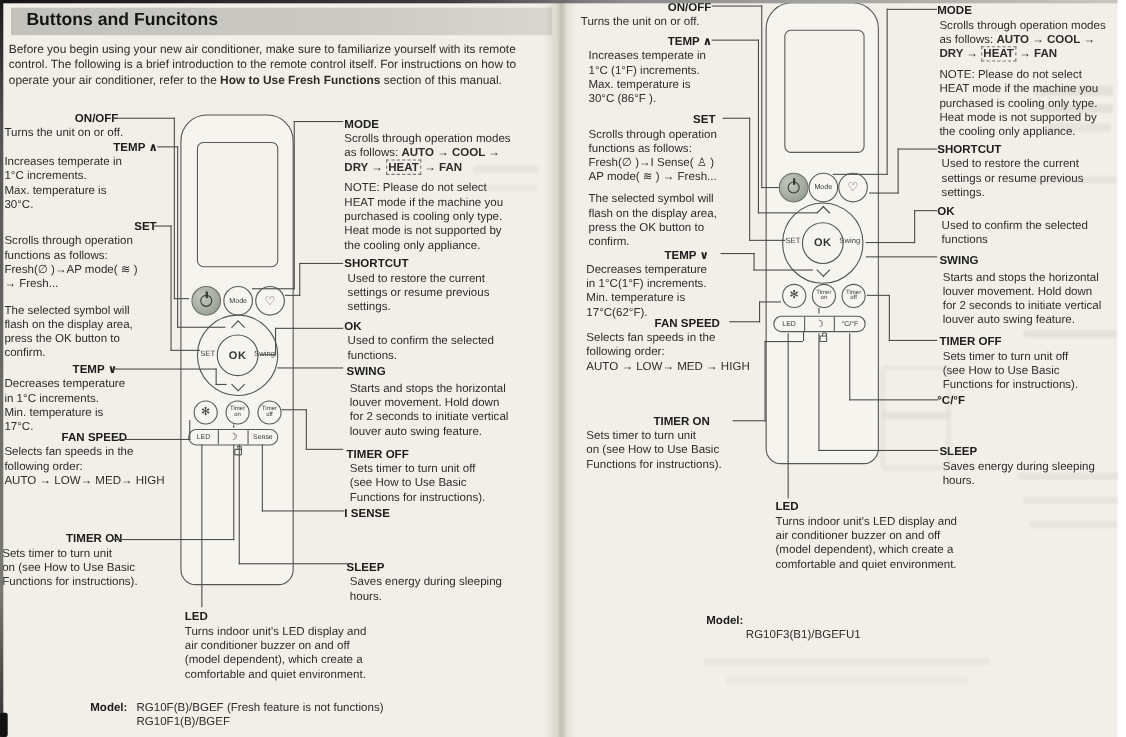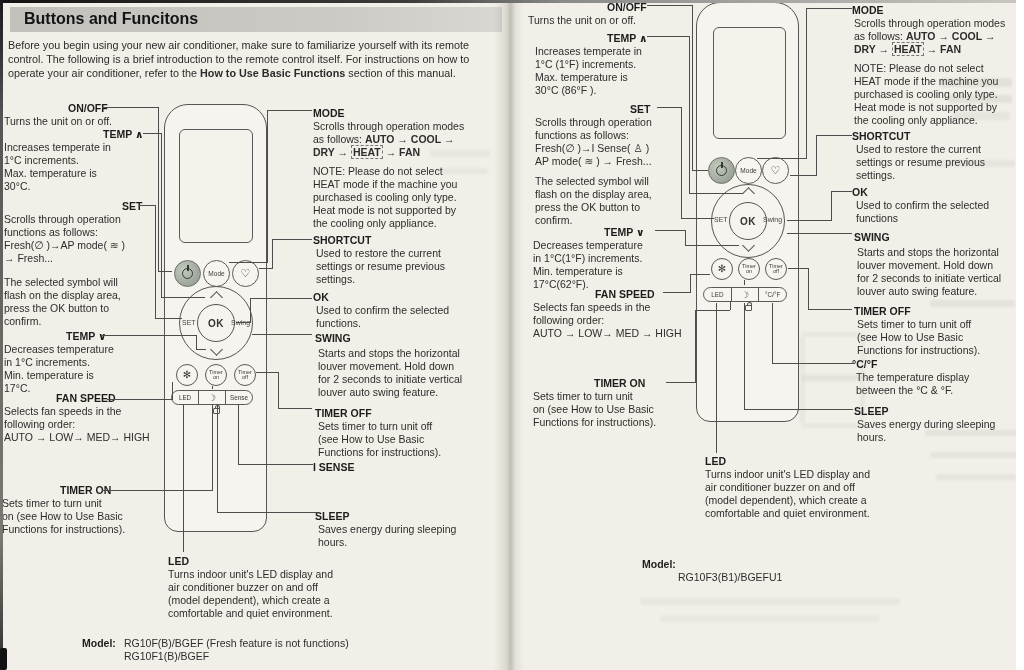--- a/index.html
+++ b/index.html
@@ -56,21 +56,21 @@
           background:linear-gradient(90deg,rgba(62,55,38,0) 0%,rgba(62,55,38,.12) 40%,rgba(62,55,38,.26) 55%,rgba(62,55,38,.08) 72%,rgba(62,55,38,0) 100%);}
 </style>
 </head>
 <body>
 
 <div id="scan">
 
   <div class="title-bar"></div>
   <div class="title-text">Buttons and Funcitons</div>
   <div class="intro">
-    <span>Before you begin using your new air conditioner, make sure to familiarize yourself with its remote control. The following is a brief introduction to the remote control itself. For instructions on how to operate your air conditioner, refer to the </span><span class="b">How to Use Basic Functions</span><span> section of this manual.</span>
+    <span>Before you begin using your new air conditioner, make sure to familiarize yourself with its remote control. The following is a brief introduction to the remote control itself. For instructions on how to operate your air conditioner, refer to the </span><span class="b">How to Use Fresh Functions</span><span> section of this manual.</span>
   </div>
 
   <div class="hdr" style="left:68px;top:102px">ON/OFF</div>
   <div class="desc" style="left:4px;top:115px;width:150px">Turns the unit on or off.</div>
 
   <div class="hdr" style="left:103px;top:128px">TEMP ∧</div>
   <div class="desc" style="left:4px;top:141px;width:150px">Increases temperate in
 1°C increments.
 Max. temperature is
 30°C.</div>
@@ -262,22 +262,20 @@
 louver movement. Hold down
 for 2 seconds to initiate vertical
 louver auto swing feature.</div>
 
   <div class="hdr" style="left:854px;top:305px">TIMER OFF</div>
   <div class="desc" style="left:857px;top:318px;width:165px">Sets timer to turn unit off
 (see How to Use Basic
 Functions for instructions).</div>
 
   <div class="hdr" style="left:852px;top:358px">°C/°F</div>
-  <div class="desc" style="left:856px;top:371px;width:165px">The temperature display
-between the °C &amp; °F.</div>
 
   <div class="hdr" style="left:854px;top:405px">SLEEP</div>
   <div class="desc" style="left:857px;top:418px;width:165px">Saves energy during sleeping
 hours.</div>
 
   <div class="hdr" style="left:705px;top:455px">LED</div>
   <div class="desc" style="left:705px;top:468px;width:205px">Turns indoor unit's LED display and
 air conditioner buzzer on and off
 (model dependent), which create a
 comfortable and quiet environment.</div>

